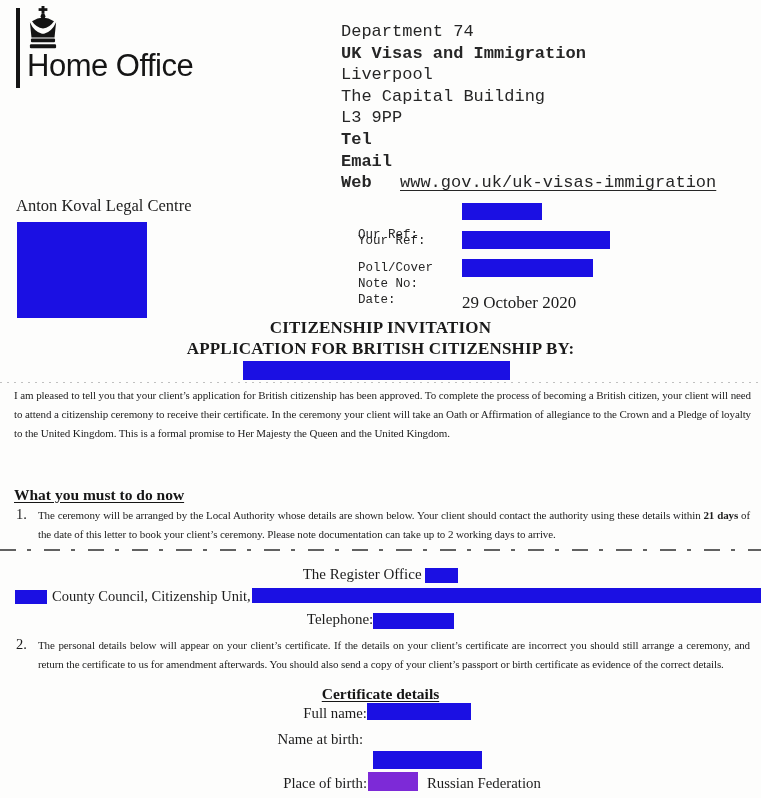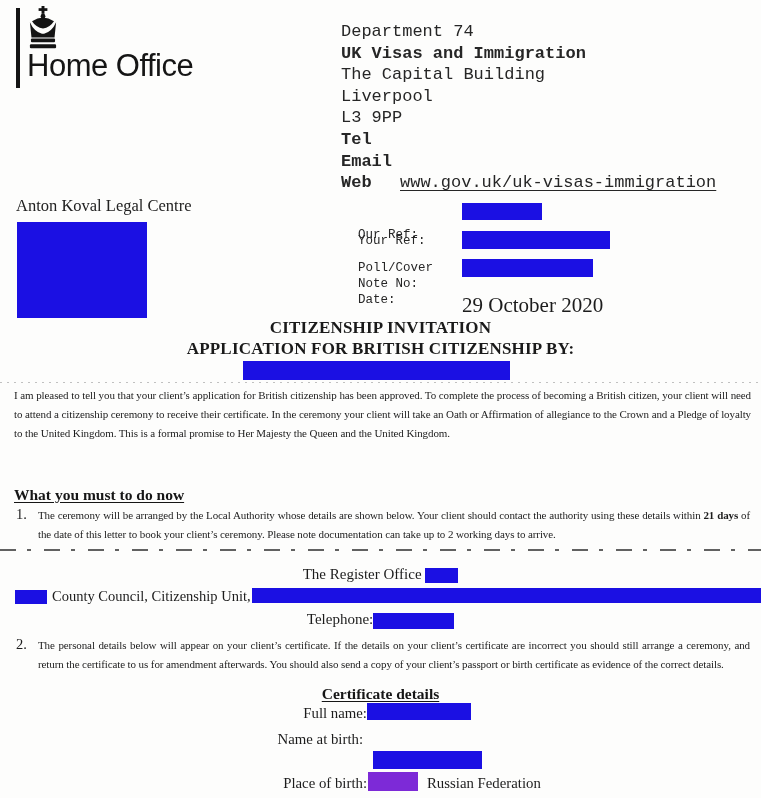--- a/index.html
+++ b/index.html
@@ -35,21 +35,21 @@
   .redact { background: #1b10e3; position: absolute; }
   .redact-inline { background: #1b10e3; display: inline-block; vertical-align: middle; }
   .redact-purple { background: #7d2ad7; display: inline-block; vertical-align: middle; }
 
   
   .ref-label {
     position: absolute; left: 358px;
     font-family: "Liberation Mono", "DejaVu Sans Mono", monospace;
     font-size: 12.5px; color: #262626; line-height: 16px; white-space: pre-line;
   }
-  .date-value { position: absolute; left: 462px; top: 293px; font-size: 21px; color: #1c1c1c; }
+  .date-value { position: absolute; left: 462px; top: 293px; font-size: 17px; color: #1c1c1c; }
 
   
   .title-block { position: absolute; left: 0; top: 317px; width: 100%; text-align: center;
     font-weight: bold; font-size: 17px; line-height: 21px; color: #1a1a1a; letter-spacing: 0.2px; }
 
   
   .dotline {
     position: absolute; left: 0; width: 100%; height: 1px; opacity: .45;
     background: repeating-linear-gradient(90deg, #777 0 2px, transparent 2px 7px);
   }
@@ -98,22 +98,22 @@
       <path d="M2.5 15.5 Q6.5 24.5 14 26.5 L16 26.5 Q23.5 24.5 27.5 15.5 L26 30 L4 30 Z" fill="#141414"></path>
       <rect x="3.5" y="31" width="23" height="3.6" rx="1" fill="#141414"></rect>
       <rect x="2.5" y="36.6" width="25" height="3.8" rx="1" fill="#141414"></rect>
     </svg>
   </div>
   <div class="org-name">Home Office</div>
 
   <div class="addr">
     <div>Department 74</div>
     <div class="b">UK Visas and Immigration</div>
+    <div>Liverpool</div>
     <div>The Capital Building</div>
-    <div>Liverpool</div>
     <div>L3 9PP</div>
     <div class="b">Tel</div>
     <div class="b">Email</div>
     <div class="web-row">
       <span class="web-label">Web</span>
       <a class="weblink">www.gov.uk/uk-visas-immigration</a>
     </div>
   </div>
 
   <div class="recipient-name">Anton Koval Legal Centre</div>

